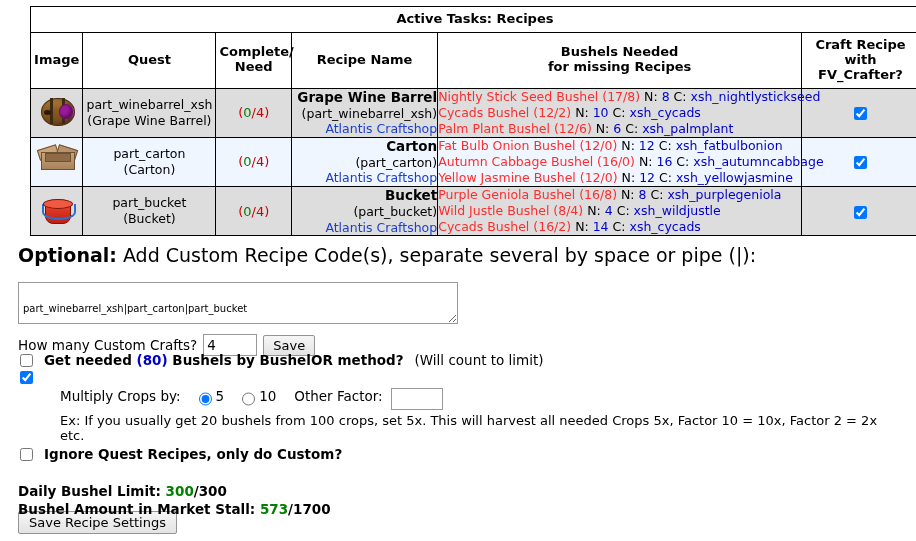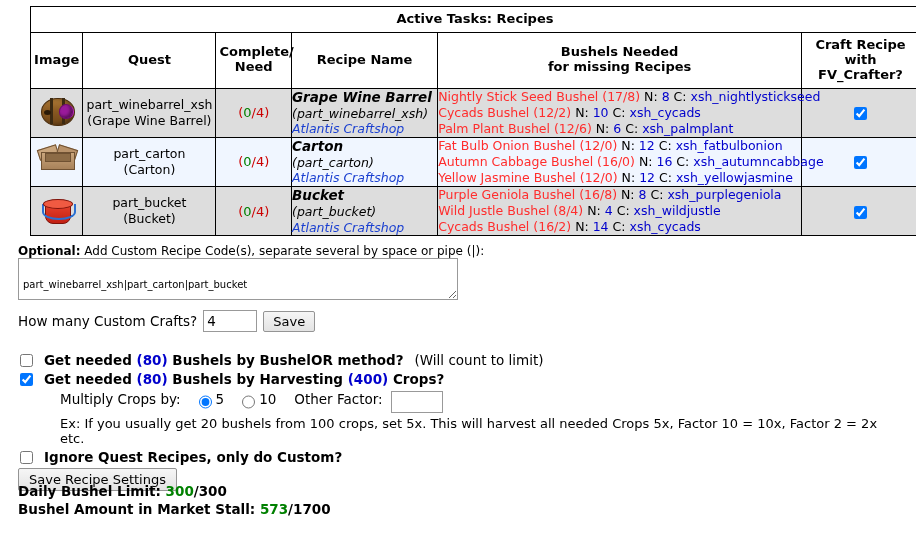--- a/index.html
+++ b/index.html
@@ -76,25 +76,24 @@
   }
   .cell-cn {
     text-align: center;
     font-size: 13px;
     padding: 4px 2px;
     color: #cc0000;
     white-space: nowrap;
   }
   .cn-done { color: #008000; }
   .cell-recipe {
-    text-align: left;
+    text-align: right;
     font-size: 12.5px;
     line-height: 1.25;
     padding: 4px 2px;
-    font-style: italic;
   }
   .recipe-name { font-weight: bold; font-size: 13.5px; display:block; }
   .recipe-code { display:block; }
   .recipe-shop { display:block; color: #1a3fd0; }
   .cell-bushels {
     padding: 4px 6px;
     font-size: 12.5px;
     line-height: 1.28;
     white-space: nowrap;
   }
@@ -183,22 +182,22 @@
   }
 
   
   .form-area {
     position: absolute;
     left: 18px;
     top: 244px;
     width: 880px;
   }
   .optional-line {
-    font-size: 12px;
-    margin: 0 0 0 0;
+    font-size: 19px;
+    margin: 0 0 16px 0;
   }
   .optional-line b { font-weight: bold; }
   .code-textarea {
     display: block;
     width: 440px;
     height: 38px;
     font-family: "DejaVu Sans", "Liberation Sans", sans-serif;
     font-size: 10px;
     padding: 20px 4px;
     border: 1px solid #999999;
@@ -273,21 +272,21 @@
   .ex-line {
     margin: 2px 0 3px 40px;
     font-size: 13px;
   }
 
   .save-settings {
     position: absolute;
     left: 18px;
     top: 468px;
   }
-  .save-settings .btn { font-size: 13px; padding: 3px 10px; }
+  .save-settings .btn { font-size: 13px; padding: 3px 10px; margin-top: 43px; }
 
   .totals {
     position: absolute;
     left: 18px;
     top: 482px;
     font-size: 13.5px;
     font-weight: bold;
     line-height: 1.35;
   }
   .green { color: #008000; }
@@ -436,27 +435,20 @@
       <span class="opt-bold">
         <span>Get needed</span>
         <span class="opt-blue">(80)</span>
         <span>Bushels by BushelOR method?</span>
       </span>
       <span class="opt-note">(Will count to limit)</span>
     </div>
 
     <div class="opt-row">
       <input type="checkbox" checked="" style="">
-      <span class="opt-bold">
-        <span>Get needed</span>
-        <span class="opt-blue">(80)</span>
-        <span>Bushels by Harvesting</span>
-        <span class="opt-blue">(400)</span>
-        <span>Crops?</span>
-      </span>
     </div>
 
     <div class="sub-row">
       <span>Multiply Crops by:</span>
       <span class="gap"></span>
       <input type="radio" name="mult" checked="" style="">
       <span>5</span>
       <span class="gap"></span>
       <input type="radio" name="mult" style="">
       <span>10</span>

